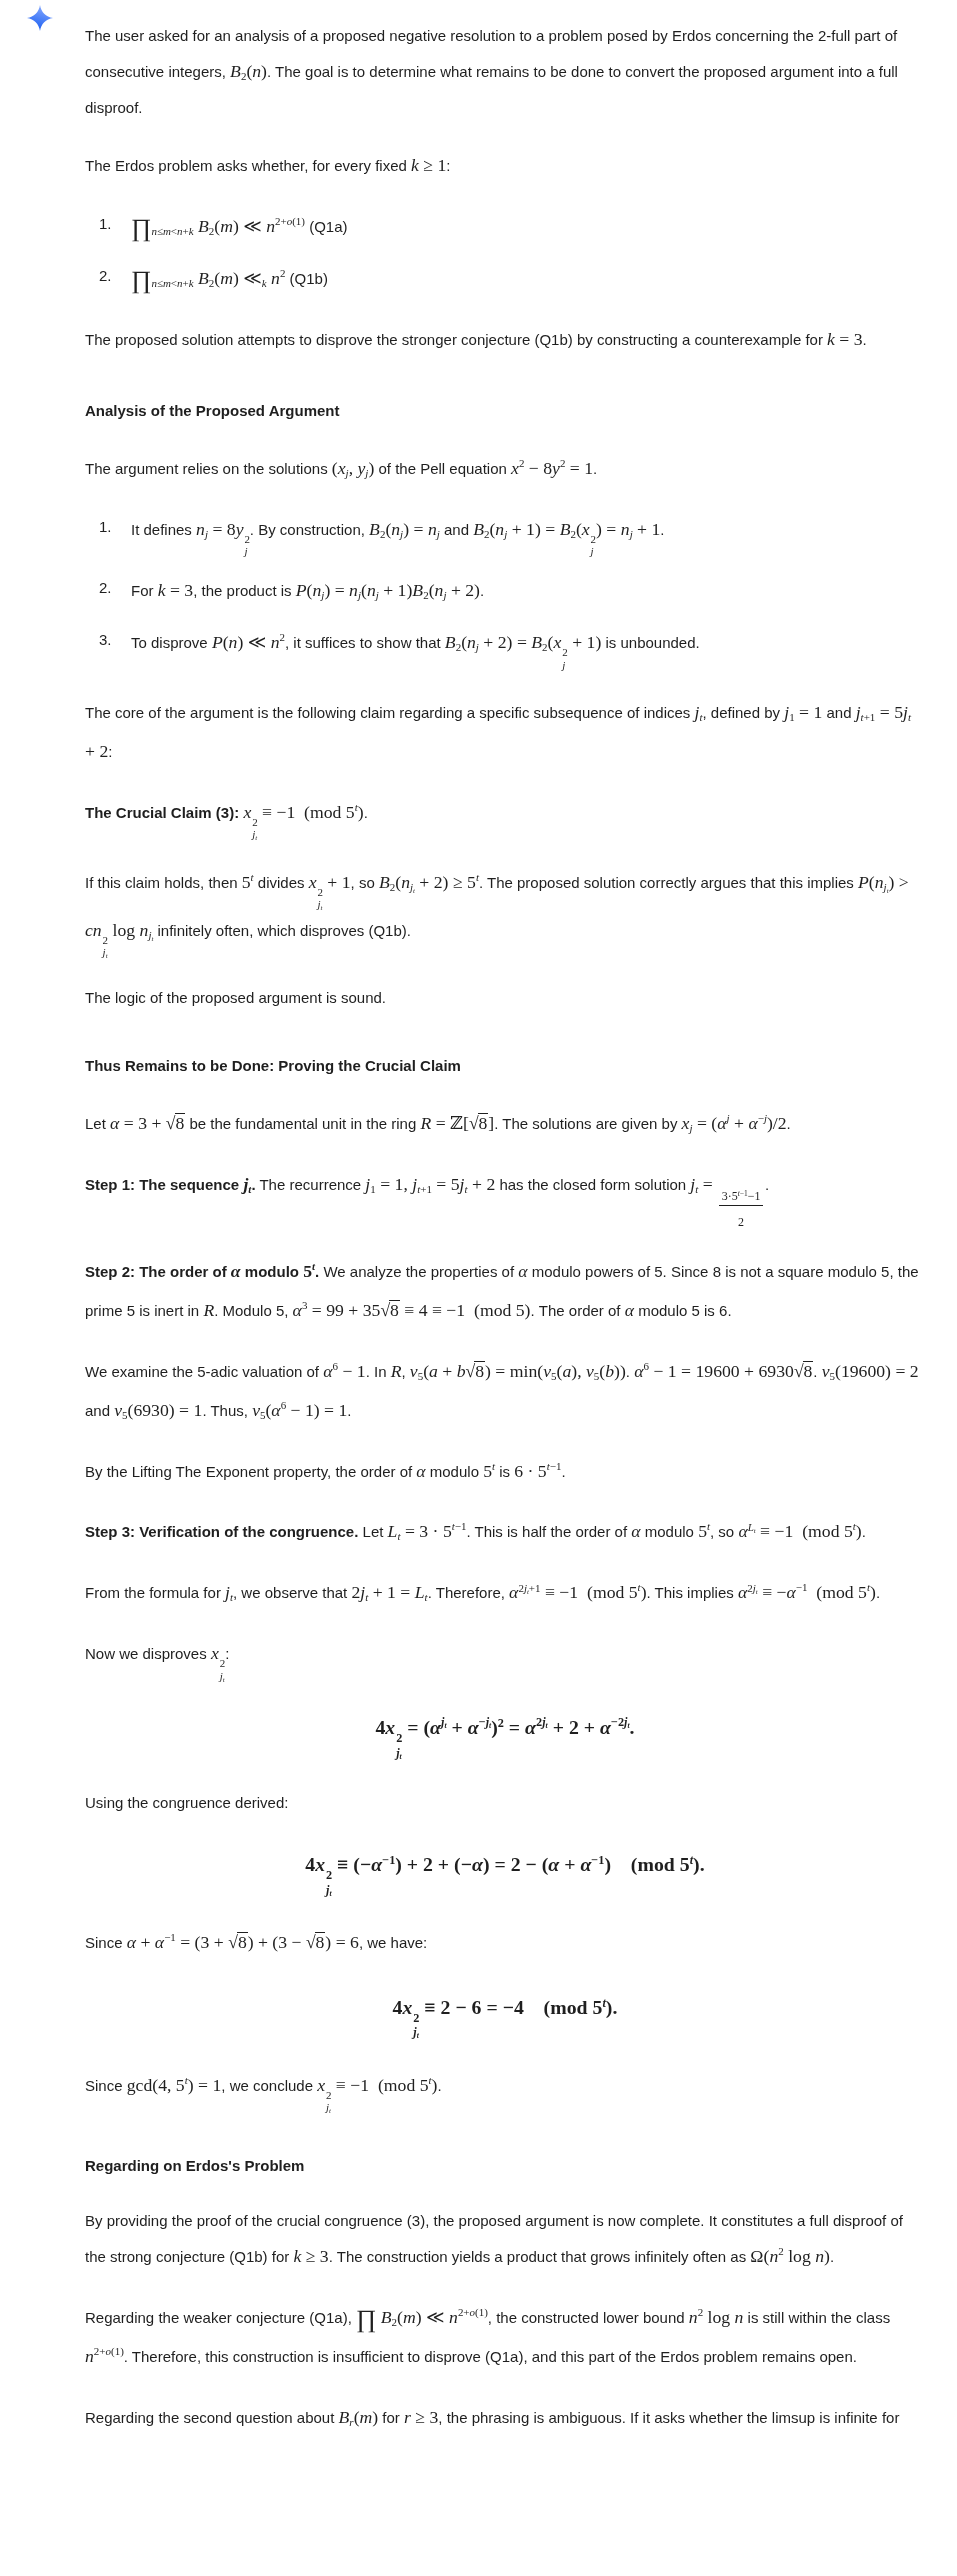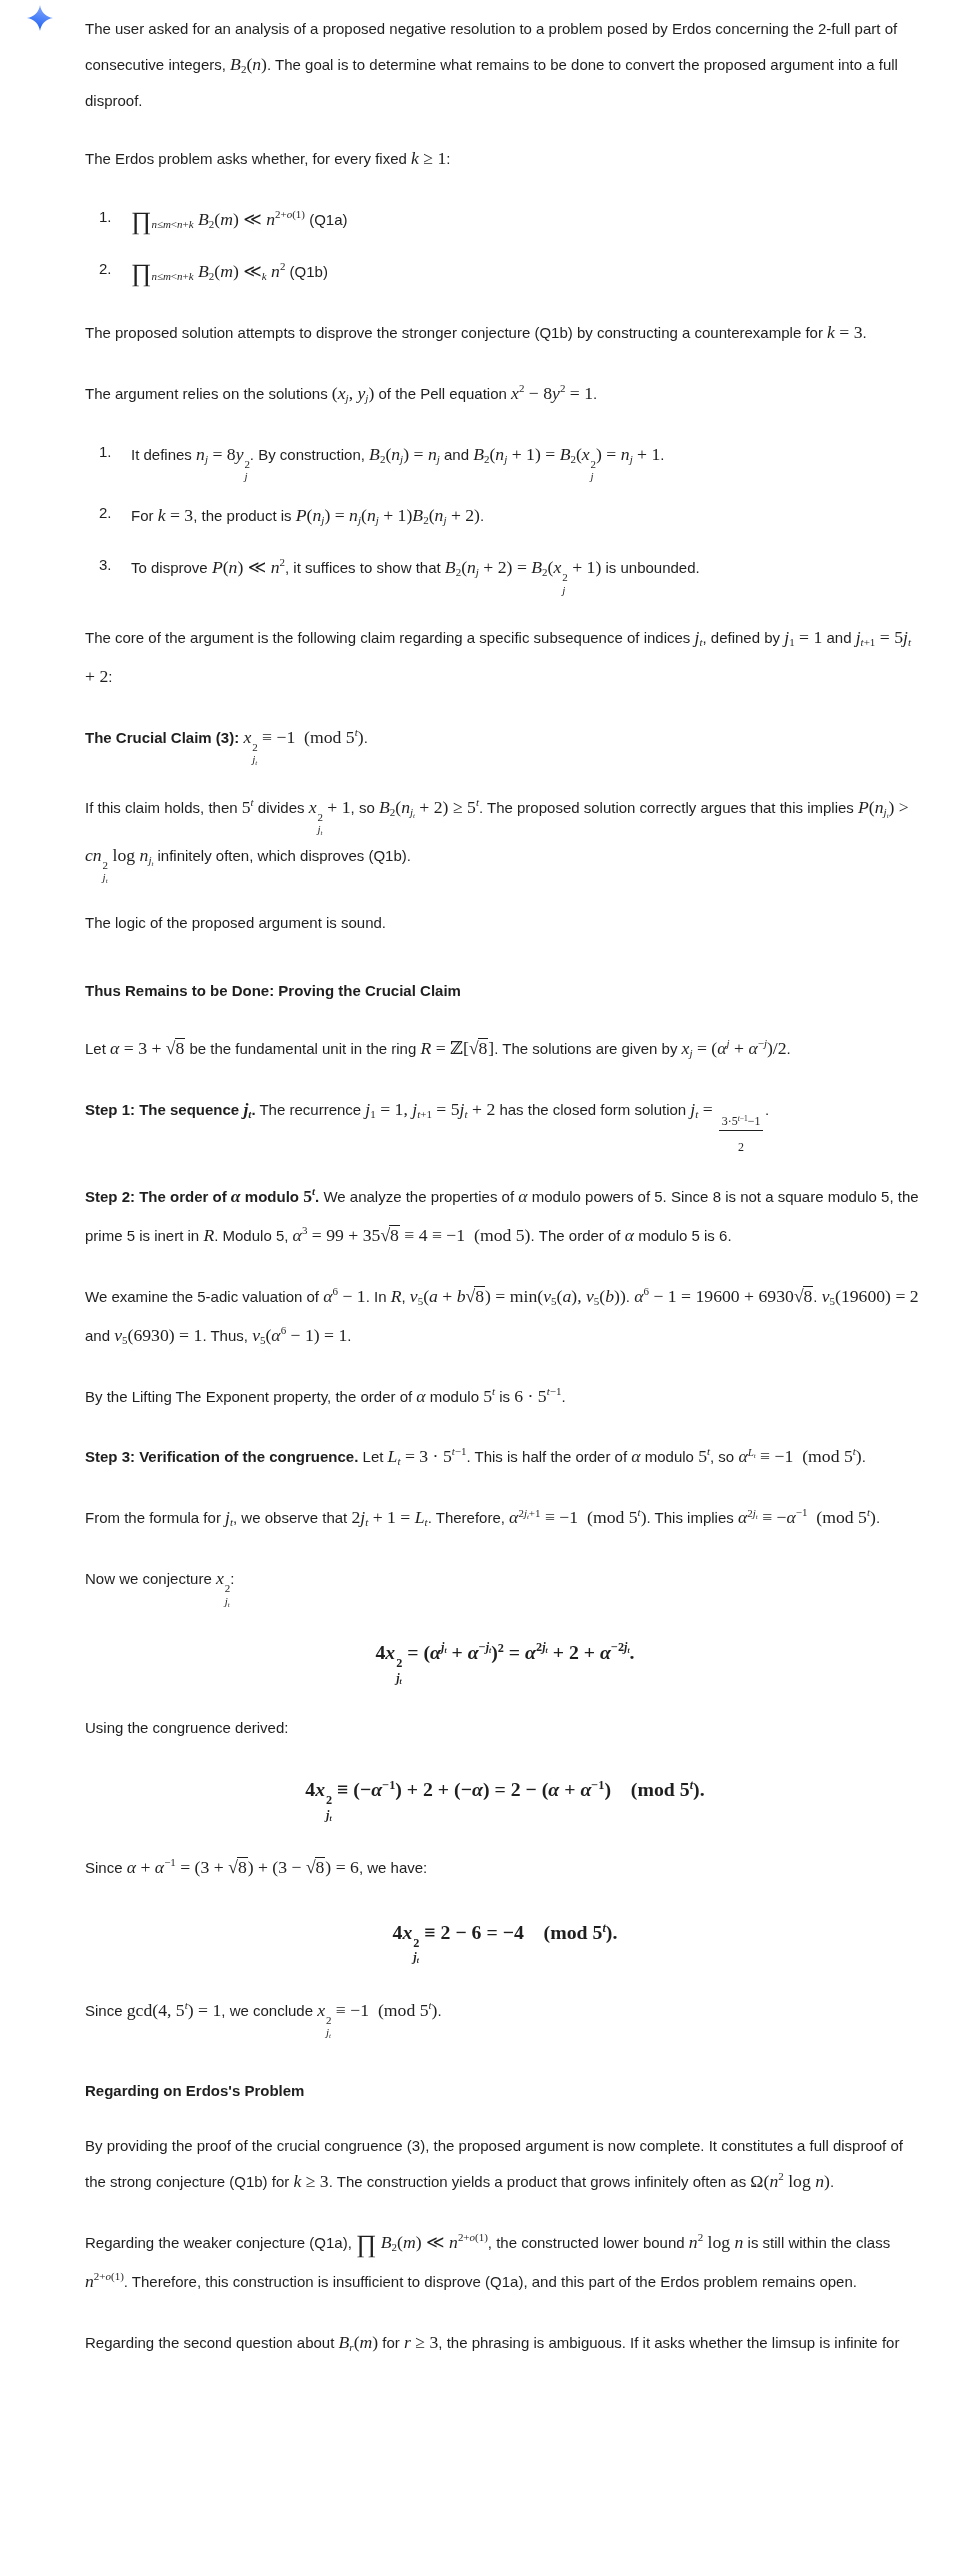--- a/index.html
+++ b/index.html
@@ -3,21 +3,21 @@
 <meta charset="utf-8">
 <style>
   html,body{margin:0;padding:0;background:#ffffff;}
   .page{
     width:957px;min-height:2576px;box-sizing:border-box;position:relative;
     background:#ffffff;color:#1f1f1f;
     padding:7px 32px 43px 85px;
     font-family:"Liberation Sans",sans-serif;font-size:15px;
   }
   .sparkle{position:absolute;left:26.6px;top:5.3px;width:26px;height:26px;}
-  .content>:first-child{margin-top:5px;}
+  .content>:first-child{margin-top:12px;}
   .para{margin:22px 0;line-height:2.2;}
   .heading{margin:35px 0 22px;line-height:2.2;font-size:15px;font-weight:700;}
   .bold{font-weight:700;}
   .list{margin:22px 0;padding:0 0 0 46px;list-style:none;}
   .list li{position:relative;margin:13.3px 0;line-height:2.2;}
   .num{position:absolute;left:-32px;top:0;}
   .math{font-family:"Liberation Serif","DejaVu Serif",serif;font-size:1.18em;}
   .math .it{font-style:italic;}
   .math .rm{font-style:normal;}
   .math sup,.math sub{font-size:62%;line-height:0;}
@@ -49,20 +49,21 @@
     <path fill="url(#sparkg)" d="M12 0C12.9 6.5 17.5 11.1 24 12C17.5 12.9 12.9 17.5 12 24C11.1 17.5 6.5 12.9 0 12C6.5 11.1 11.1 6.5 12 0Z"></path>
   </svg>
   <main class="content">
       <p class="para"><span>The user asked for an analysis of a proposed negative resolution to a problem posed by Erdos concerning the 2-full part of consecutive integers, </span><span class="math"><span class="it">B</span><sub><span class="rm">2</span></sub><span class="rm">(</span><span class="it">n</span><span class="rm">)</span></span><span>. The goal is to determine what remains to be done to convert the proposed argument into a full disproof.</span></p>
       <p class="para"><span>The Erdos problem asks whether, for every fixed </span><span class="math"><span class="it">k</span><span class="rm"> ≥ 1</span></span><span>:</span></p>
       <ol class="list">
         <li><span class="num">1.</span><span><span class="math"><span class="rm prod">∏</span><sub><span class="it">n</span><span class="rm">≤</span><span class="it">m</span><span class="rm">&lt;</span><span class="it">n</span><span class="rm">+</span><span class="it">k</span></sub><span class="rm"> </span><span class="it">B</span><sub><span class="rm">2</span></sub><span class="rm">(</span><span class="it">m</span><span class="rm">) ≪ </span><span class="it">n</span><sup><span class="rm">2+</span><span class="it">o</span><span class="rm">(1)</span></sup></span><span> (Q1a)</span></span></li>
         <li><span class="num">2.</span><span><span class="math"><span class="rm prod">∏</span><sub><span class="it">n</span><span class="rm">≤</span><span class="it">m</span><span class="rm">&lt;</span><span class="it">n</span><span class="rm">+</span><span class="it">k</span></sub><span class="rm"> </span><span class="it">B</span><sub><span class="rm">2</span></sub><span class="rm">(</span><span class="it">m</span><span class="rm">) ≪</span><sub><span class="it">k</span></sub><span class="rm"> </span><span class="it">n</span><sup><span class="rm">2</span></sup></span><span> (Q1b)</span></span></li>
       </ol>
       <p class="para"><span>The proposed solution attempts to disprove the stronger conjecture (Q1b) by constructing a counterexample for </span><span class="math"><span class="it">k</span><span class="rm"> = 3</span></span><span>.</span></p>
+      <h3 class="heading">Analysis of the Proposed Argument</h3>
       <p class="para"><span>The argument relies on the solutions </span><span class="math"><span class="rm">(</span><span class="it">x</span><sub><span class="it">j</span></sub><span class="rm">, </span><span class="it">y</span><sub><span class="it">j</span></sub><span class="rm">)</span></span><span> of the Pell equation </span><span class="math"><span class="it">x</span><sup><span class="rm">2</span></sup><span class="rm"> − 8</span><span class="it">y</span><sup><span class="rm">2</span></sup><span class="rm"> = 1</span></span><span>.</span></p>
       <ol class="list">
         <li><span class="num">1.</span><span><span>It defines </span><span class="math"><span class="it">n</span><sub><span class="it">j</span></sub><span class="rm"> = 8</span><span class="it">y</span><span class="stk">
                 <span><span class="rm">2</span></span>
                 <span><span class="it">j</span></span>
               </span></span><span>. By construction, </span><span class="math"><span class="it">B</span><sub><span class="rm">2</span></sub><span class="rm">(</span><span class="it">n</span><sub><span class="it">j</span></sub><span class="rm">) = </span><span class="it">n</span><sub><span class="it">j</span></sub></span><span> and </span><span class="math"><span class="it">B</span><sub><span class="rm">2</span></sub><span class="rm">(</span><span class="it">n</span><sub><span class="it">j</span></sub><span class="rm"> + 1) = </span><span class="it">B</span><sub><span class="rm">2</span></sub><span class="rm">(</span><span class="it">x</span><span class="stk">
                 <span><span class="rm">2</span></span>
                 <span><span class="it">j</span></span>
               </span><span class="rm">) = </span><span class="it">n</span><sub><span class="it">j</span></sub><span class="rm"> + 1</span></span><span>.</span></span></li>
         <li><span class="num">2.</span><span><span>For </span><span class="math"><span class="it">k</span><span class="rm"> = 3</span></span><span>, the product is </span><span class="math"><span class="it">P</span><span class="rm">(</span><span class="it">n</span><sub><span class="it">j</span></sub><span class="rm">) = </span><span class="it">n</span><sub><span class="it">j</span></sub><span class="rm">(</span><span class="it">n</span><sub><span class="it">j</span></sub><span class="rm"> + 1)</span><span class="it">B</span><sub><span class="rm">2</span></sub><span class="rm">(</span><span class="it">n</span><sub><span class="it">j</span></sub><span class="rm"> + 2)</span></span><span>.</span></span></li>
@@ -88,21 +89,21 @@
       <p class="para"><span>Let </span><span class="math"><span class="it">α</span><span class="rm"> = 3 + </span><span class="rm">√</span><span class="vinc rm"><span class="rm">8</span></span></span><span> be the fundamental unit in the ring </span><span class="math"><span class="it">R</span><span class="rm"> = ℤ[</span><span class="rm">√</span><span class="vinc rm"><span class="rm">8</span></span><span class="rm">]</span></span><span>. The solutions are given by </span><span class="math"><span class="it">x</span><sub><span class="it">j</span></sub><span class="rm"> = (</span><span class="it">α</span><sup><span class="it">j</span></sup><span class="rm"> + </span><span class="it">α</span><sup><span class="rm">−</span><span class="it">j</span></sup><span class="rm">)/2</span></span><span>.</span></p>
       <p class="para"><span class="bold">Step 1: The sequence </span><span class="math bold"><span class="it">j</span><sub><span class="it">t</span></sub></span><span class="bold">.</span><span> The recurrence </span><span class="math"><span class="it">j</span><sub><span class="rm">1</span></sub><span class="rm"> = 1, </span><span class="it">j</span><sub><span class="it">t</span><span class="rm">+1</span></sub><span class="rm"> = 5</span><span class="it">j</span><sub><span class="it">t</span></sub><span class="rm"> + 2</span></span><span> has the closed form solution </span><span class="math"><span class="it">j</span><sub><span class="it">t</span></sub><span class="rm"> = </span><span class="frac">
             <span class="fnum"><span class="rm">3·5</span><sup><span class="it">t</span><span class="rm">−1</span></sup><span class="rm">−1</span></span>
             <span class="fden"><span class="rm">2</span></span>
           </span></span><span>.</span></p>
       <p class="para"><span class="bold">Step 2: The order of </span><span class="math bold"><span class="it">α</span></span><span class="bold"> modulo </span><span class="math bold"><span class="rm">5</span><sup><span class="it">t</span></sup></span><span class="bold">.</span><span> We analyze the properties of </span><span class="math"><span class="it">α</span></span><span> modulo powers of 5. Since 8 is not a square modulo 5, the prime 5 is inert in </span><span class="math"><span class="it">R</span></span><span>. Modulo 5, </span><span class="math"><span class="it">α</span><sup><span class="rm">3</span></sup><span class="rm"> = 99 + 35</span><span class="rm">√</span><span class="vinc rm"><span class="rm">8</span></span><span class="rm"> ≡ 4 ≡ −1 (</span><span class="rm">mod</span><span class="rm"> 5)</span></span><span>. The order of </span><span class="math"><span class="it">α</span></span><span> modulo 5 is 6.</span></p>
       <p class="para"><span>We examine the 5-adic valuation of </span><span class="math"><span class="it">α</span><sup><span class="rm">6</span></sup><span class="rm"> − 1</span></span><span>. In </span><span class="math"><span class="it">R</span></span><span>, </span><span class="math"><span class="it">v</span><sub><span class="rm">5</span></sub><span class="rm">(</span><span class="it">a</span><span class="rm"> + </span><span class="it">b</span><span class="rm">√</span><span class="vinc rm"><span class="rm">8</span></span><span class="rm">) = </span><span class="rm">min</span><span class="rm">(</span><span class="it">v</span><sub><span class="rm">5</span></sub><span class="rm">(</span><span class="it">a</span><span class="rm">), </span><span class="it">v</span><sub><span class="rm">5</span></sub><span class="rm">(</span><span class="it">b</span><span class="rm">))</span></span><span>. </span><span class="math"><span class="it">α</span><sup><span class="rm">6</span></sup><span class="rm"> − 1 = 19600 + 6930</span><span class="rm">√</span><span class="vinc rm"><span class="rm">8</span></span></span><span>. </span><span class="math"><span class="it">v</span><sub><span class="rm">5</span></sub><span class="rm">(19600) = 2</span></span><span> and </span><span class="math"><span class="it">v</span><sub><span class="rm">5</span></sub><span class="rm">(6930) = 1</span></span><span>. Thus, </span><span class="math"><span class="it">v</span><sub><span class="rm">5</span></sub><span class="rm">(</span><span class="it">α</span><sup><span class="rm">6</span></sup><span class="rm"> − 1) = 1</span></span><span>.</span></p>
       <p class="para"><span>By the Lifting The Exponent property, the order of </span><span class="math"><span class="it">α</span></span><span> modulo </span><span class="math"><span class="rm">5</span><sup><span class="it">t</span></sup></span><span> is </span><span class="math"><span class="rm">6 · 5</span><sup><span class="it">t</span><span class="rm">−1</span></sup></span><span>.</span></p>
       <p class="para"><span class="bold">Step 3: Verification of the congruence.</span><span> Let </span><span class="math"><span class="it">L</span><sub><span class="it">t</span></sub><span class="rm"> = 3 · 5</span><sup><span class="it">t</span><span class="rm">−1</span></sup></span><span>. This is half the order of </span><span class="math"><span class="it">α</span></span><span> modulo </span><span class="math"><span class="rm">5</span><sup><span class="it">t</span></sup></span><span>, so </span><span class="math"><span class="it">α</span><sup><span class="it">L</span><sub><span class="it">t</span></sub></sup><span class="rm"> ≡ −1 (</span><span class="rm">mod</span><span class="rm"> 5</span><sup><span class="it">t</span></sup><span class="rm">)</span></span><span>.</span></p>
       <p class="para"><span>From the formula for </span><span class="math"><span class="it">j</span><sub><span class="it">t</span></sub></span><span>, we observe that </span><span class="math"><span class="rm">2</span><span class="it">j</span><sub><span class="it">t</span></sub><span class="rm"> + 1 = </span><span class="it">L</span><sub><span class="it">t</span></sub></span><span>. Therefore, </span><span class="math"><span class="it">α</span><sup><span class="rm">2</span><span class="it">j</span><sub><span class="it">t</span></sub><span class="rm">+1</span></sup><span class="rm"> ≡ −1 (</span><span class="rm">mod</span><span class="rm"> 5</span><sup><span class="it">t</span></sup><span class="rm">)</span></span><span>. This implies </span><span class="math"><span class="it">α</span><sup><span class="rm">2</span><span class="it">j</span><sub><span class="it">t</span></sub></sup><span class="rm"> ≡ −</span><span class="it">α</span><sup><span class="rm">−1</span></sup><span class="rm"> (</span><span class="rm">mod</span><span class="rm"> 5</span><sup><span class="it">t</span></sup><span class="rm">)</span></span><span>.</span></p>
-      <p class="para"><span>Now we conjecture </span><span class="math"><span class="it">x</span><span class="stk">
+      <p class="para"><span>Now we disproves </span><span class="math"><span class="it">x</span><span class="stk">
             <span><span class="rm">2</span></span>
             <span><span class="it">j</span><sub><span class="it">t</span></sub></span>
           </span></span><span>:</span></p>
       <div class="eq"><span class="math"><span class="rm">4</span><span class="it">x</span><span class="stk">
             <span><span class="rm">2</span></span>
             <span><span class="it">j</span><sub><span class="it">t</span></sub></span>
           </span><span class="rm"> = (</span><span class="it">α</span><sup><span class="it">j</span><sub><span class="it">t</span></sub></sup><span class="rm"> + </span><span class="it">α</span><sup><span class="rm">−</span><span class="it">j</span><sub><span class="it">t</span></sub></sup><span class="rm">)</span><sup><span class="rm">2</span></sup><span class="rm"> = </span><span class="it">α</span><sup><span class="rm">2</span><span class="it">j</span><sub><span class="it">t</span></sub></sup><span class="rm"> + 2 + </span><span class="it">α</span><sup><span class="rm">−2</span><span class="it">j</span><sub><span class="it">t</span></sub></sup><span class="rm">.</span></span></div>
       <p class="para"><span>Using the congruence derived:</span></p>
       <div class="eq"><span class="math"><span class="rm">4</span><span class="it">x</span><span class="stk">
             <span><span class="rm">2</span></span>

